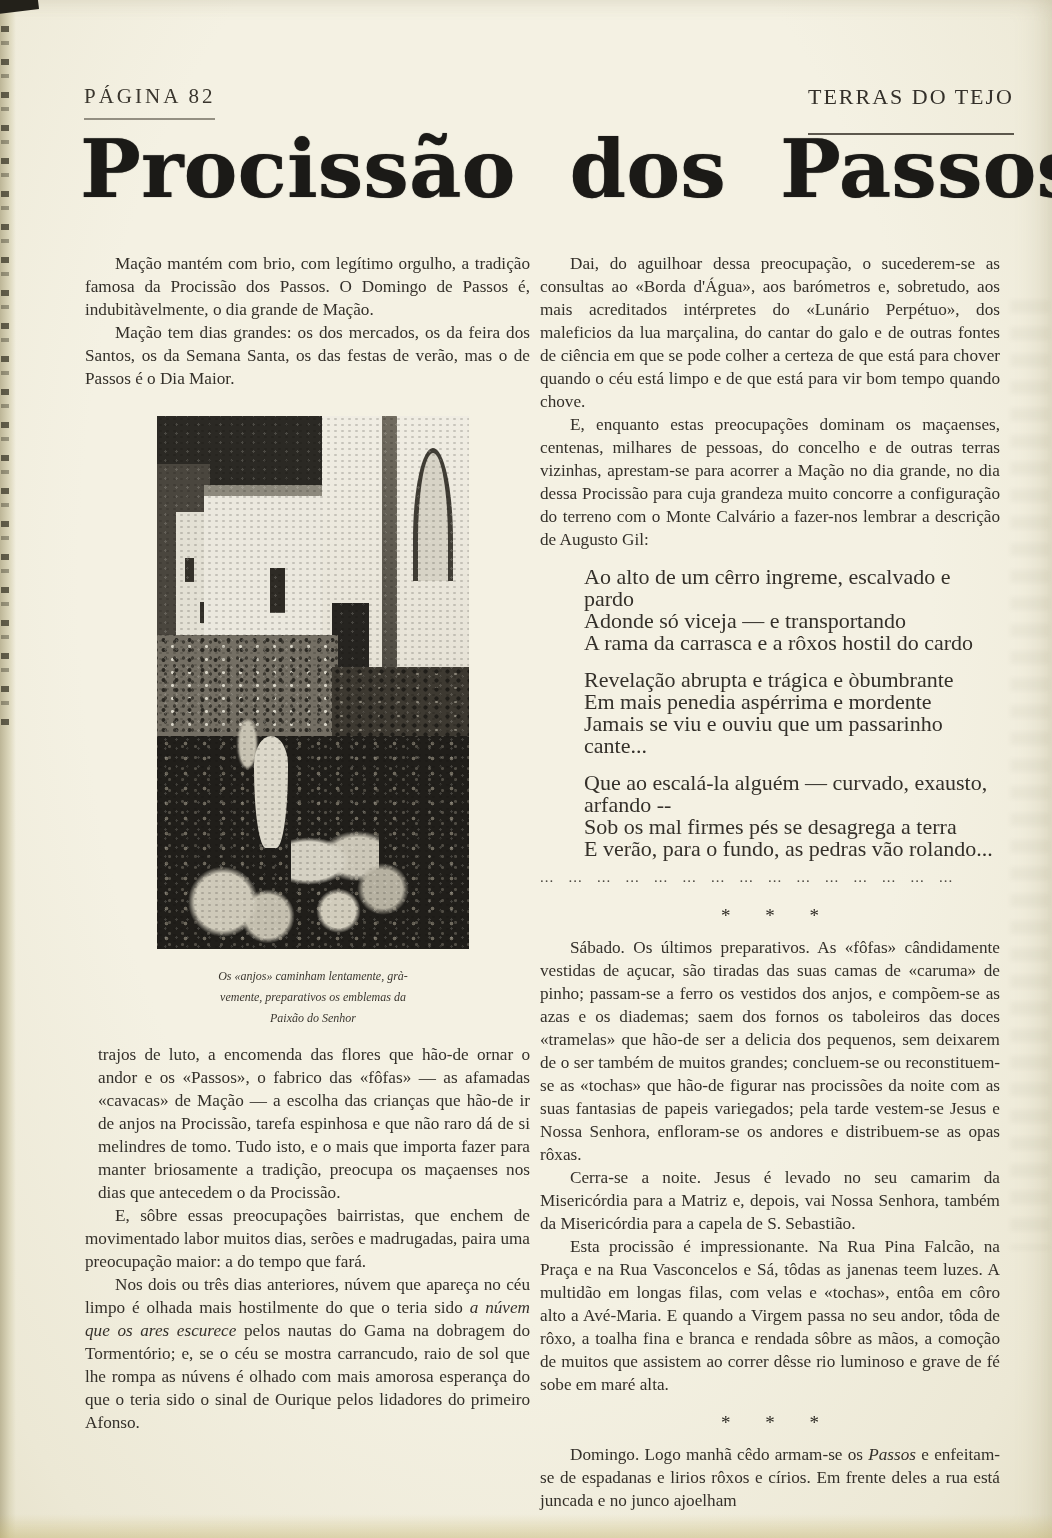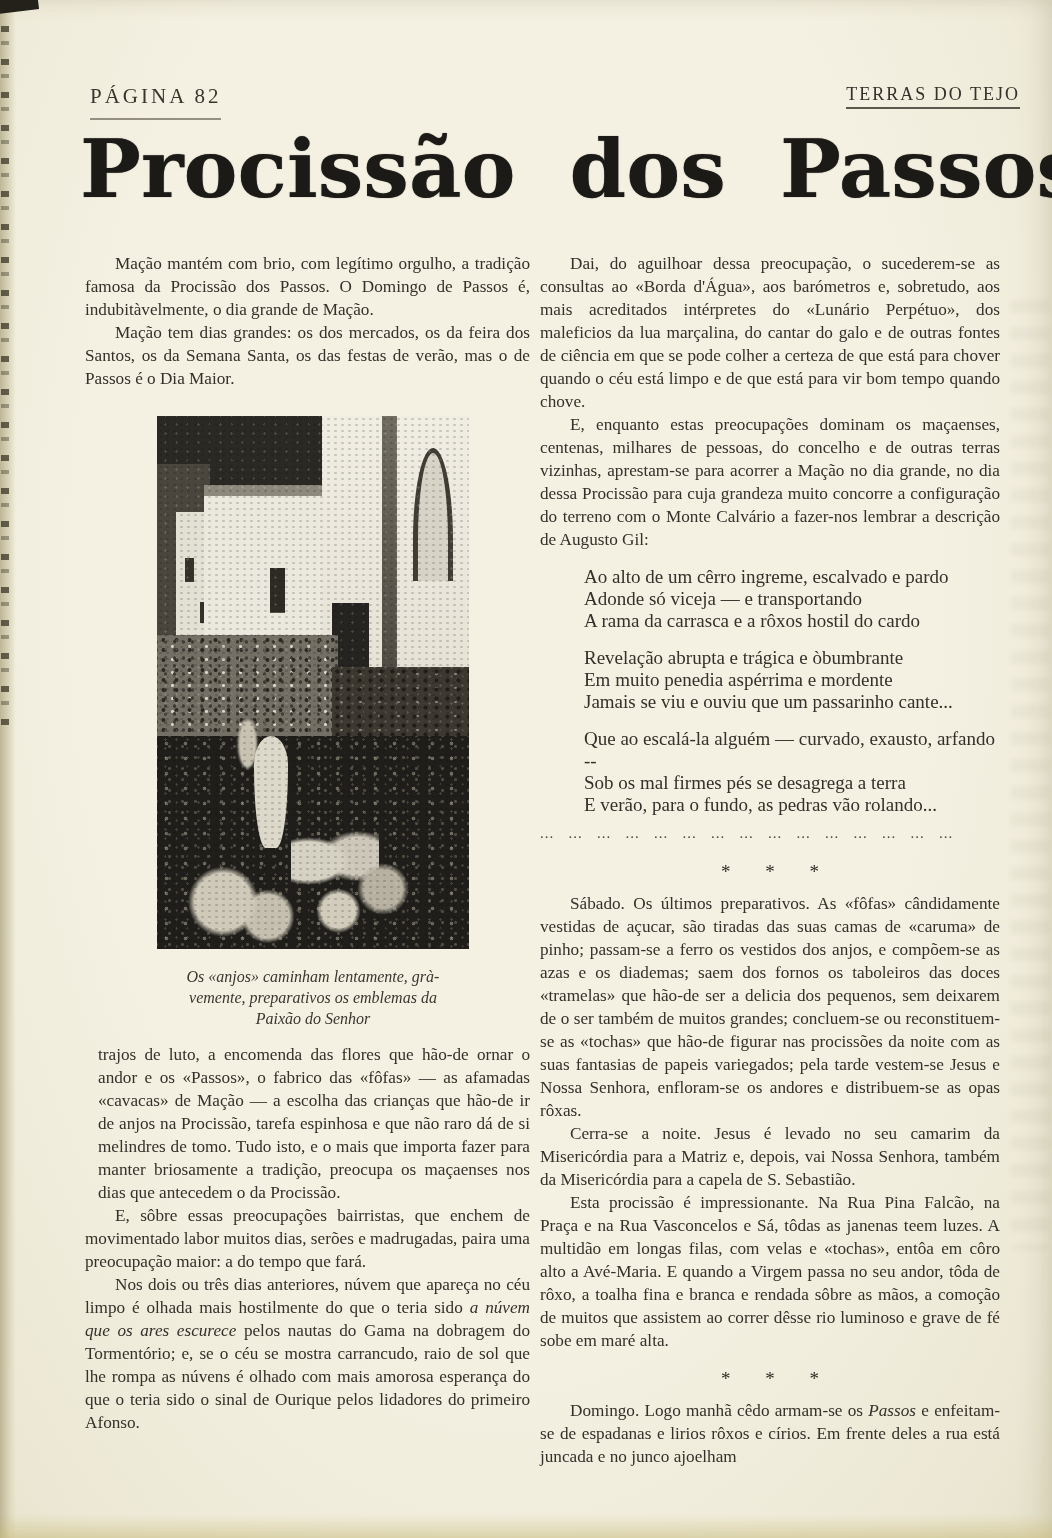--- a/index.html
+++ b/index.html
@@ -13,25 +13,25 @@
 
   .binding{position:absolute;left:0;top:0;width:16px;height:100%;
     background:linear-gradient(to right,#bdb697,#ddd8bd 60%,rgba(230,226,201,0));}
   .binding-marks{position:absolute;left:1px;top:26px;width:8px;height:700px;opacity:.8;
     background:repeating-linear-gradient(to bottom, rgba(42,39,25,.85) 0 6px, rgba(42,39,25,0) 6px 15px,
       rgba(42,39,25,.45) 15px 19px, rgba(42,39,25,0) 19px 33px);}
   .corner-smudge{position:absolute;left:-10px;top:-8px;width:48px;height:20px;background:#23211a;transform:rotate(-7deg);}
   .ghost{position:absolute;right:2px;top:300px;width:40px;height:950px;filter:blur(2px);opacity:.55;
     background:repeating-linear-gradient(to bottom, rgba(125,118,95,.10) 0 13px, rgba(125,118,95,0) 13px 27px);}
 
-  .header{position:absolute;top:84px;left:90px;width:930px;display:flex;justify-content:space-between;align-items:flex-start;}
+  .header{position:absolute;top:84px;left:84px;width:930px;display:flex;justify-content:space-between;align-items:flex-start;}
   .page-label{font-size:21px;letter-spacing:3px;color:#3a362e;
     border-bottom:2px solid rgba(70,64,52,.55);padding-bottom:9px;}
-  .masthead{font-size:18px;letter-spacing:2px;color:#34302a;
-    border-bottom:2px solid rgba(55,50,40,.8);padding-bottom:2px;}
+  .masthead{font-size:22px;letter-spacing:2px;color:#34302a;
+    border-bottom:2px solid rgba(55,50,40,.8);padding-bottom:23px;}
 
   .title{position:absolute;top:124px;left:80px;width:934px;margin:0;
     font-family:"DejaVu Serif", serif;font-weight:bold;font-size:81px;line-height:1.12;
     letter-spacing:0;word-spacing:26px;color:#1b1a17;white-space:nowrap;
     text-shadow:0 0 1px rgba(27,26,23,.6);}
 
   .columns{position:absolute;top:252px;left:85px;width:930px;
     display:grid;grid-template-columns:445px 460px;column-gap:10px;
     font-size:17.2px;line-height:23px;text-align:justify;}
   .para{margin:0;text-indent:30px;}
@@ -77,27 +77,27 @@
   .ph-heads{left:6%;top:83%;width:84%;height:17%;
     background:radial-gradient(circle at 18% 48%, #cec9b9 0 13%, transparent 16%),
       radial-gradient(circle at 35% 64%, #c4bfaf 0 12%, transparent 15%),
       radial-gradient(circle at 62% 58%, #d1ccbc 0 10%, transparent 13%),
       radial-gradient(circle at 79% 34%, #b6b1a1 0 9%, transparent 12%);}
   .ph-grain{left:0;top:0;width:100%;height:100%;opacity:.33;
     background-image:radial-gradient(circle,rgba(18,16,12,.55) 1px,transparent 1.5px),
       radial-gradient(circle,rgba(242,240,230,.5) 1px,transparent 1.4px);
     background-size:7px 6px, 11px 9px;background-position:0 0,3px 4px;}
 
-  .caption{margin:17px 0 0 -34px;width:380px;font-style:italic;font-size:16px;line-height:21px;
+  .caption{margin:17px 0 0 -34px;width:380px;font-style:italic;font-size:12px;line-height:21px;
     text-align:center;text-indent:0;color:#3a362f;}
   .caption .line{white-space:nowrap;}
 
   .after-photo{display:block;margin-top:14px;}
 
-  .poem{margin:15px 0 6px 44px;font-size:19px;line-height:22px;text-align:left;font-family:Liberation Serif, serif;}
+  .poem{margin:15px 0 6px 44px;font-size:22px;line-height:22px;text-align:left;font-family:Liberation Serif, serif;}
   .stanza{margin-bottom:15px;}
   .stanza:last-child{margin-bottom:6px;}
   .dotted{font-size:15px;letter-spacing:1px;word-spacing:9.5px;white-space:nowrap;overflow:hidden;
     color:#4c4840;text-align:left;margin-top:2px;}
   .separator{text-align:center;font-size:19px;word-spacing:30px;color:#2f2c26;margin:15px 0 9px;}
 </style>
 </head>
 <body>
 
 <div class="page">
@@ -161,21 +161,21 @@
         </div>
 
       <div class="poem">
           <div class="stanza">
             <div class="line">Ao alto de um cêrro ingreme, escalvado e pardo</div>
             <div class="line">Adonde só viceja — e transportando</div>
             <div class="line">A rama da carrasca e a rôxos hostil do cardo</div>
           </div>
           <div class="stanza">
             <div class="line">Revelação abrupta e trágica e òbumbrante</div>
-            <div class="line">Em muito penedia aspérrima e mordente</div>
+            <div class="line">Em mais penedia aspérrima e mordente</div>
             <div class="line">Jamais se viu e ouviu que um passarinho cante...</div>
           </div>
           <div class="stanza">
             <div class="line">Que ao escalá-la alguém — curvado, exausto, arfando --</div>
             <div class="line">Sob os mal firmes pés se desagrega a terra</div>
             <div class="line">E verão, para o fundo, as pedras vão rolando...</div>
           </div>
         </div>
       <div class="dotted">... ... ... ... ... ... ... ... ... ... ... ... ... ... ...</div>
 

